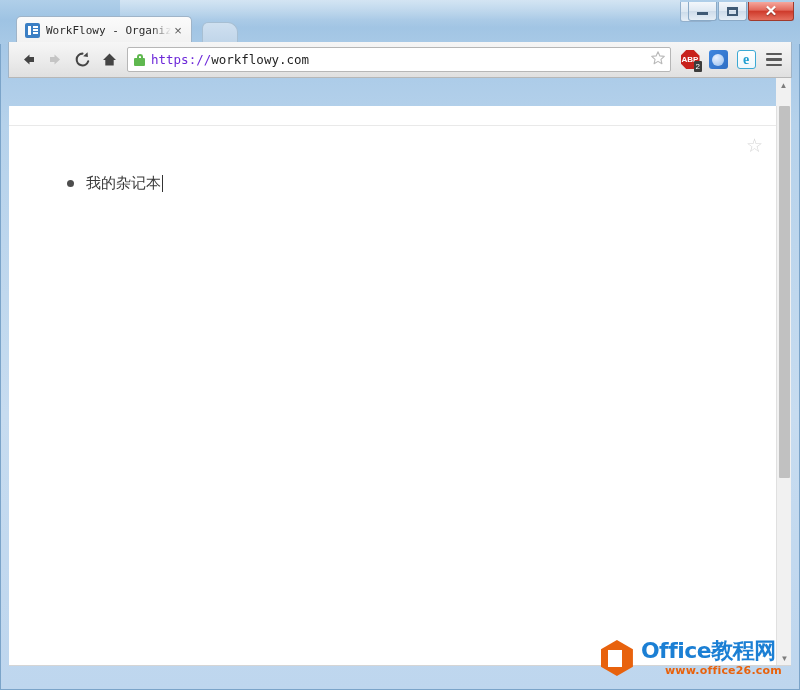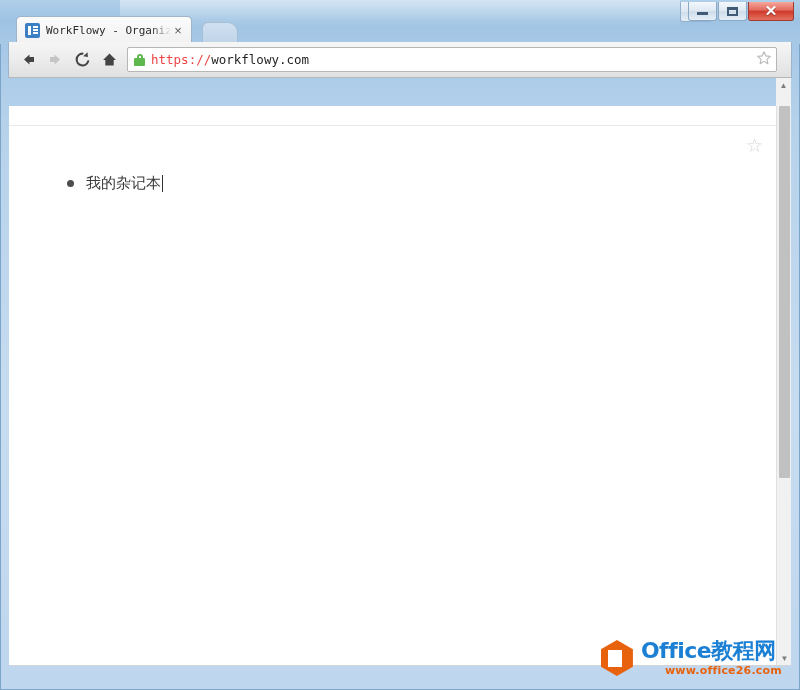--- a/index.html
+++ b/index.html
@@ -212,21 +212,21 @@
     border-bottom: none;
     border-radius: 4px 4px 0 0;
   }
   .url-text {
     font-family: "DejaVu Sans Mono", monospace;
     font-size: 12.5px;
     color: #1f1f1f;
     white-space: nowrap;
     overflow: hidden;
   }
-  .url-scheme { color: #ef4444; }
+  .url-scheme { color: #6d28d9; }
   .omni-star {
     flex: 0 0 auto;
     margin-left: auto;
     padding-left: 6px;
   }
 
   .ext-icons {
     display: flex; align-items: center; gap: 6px;
     flex: 0 0 auto;
   }
@@ -564,20 +564,39 @@
         <span class="lock-body"></span>
       </span>
       <span class="url-text"><span class="url-scheme">https://</span><span>workflowy.com</span></span>
       <span class="omni-star">
         <svg width="16" height="16" viewBox="0 0 16 16">
           <path d="M8 1.8 L9.85 5.9 L14.3 6.35 L10.95 9.3 L11.9 13.7 L8 11.4 L4.1 13.7 L5.05 9.3 L1.7 6.35 L6.15 5.9 Z" fill="none" stroke="#b9b9b9" stroke-width="1.1" stroke-linejoin="round"></path>
         </svg>
       </span>
     </div>
 
+    <div class="ext-icons">
+      <div class="ext-icon">
+        <span class="abp">ABP</span>
+        <span class="abp-badge">2</span>
+      </div>
+      <div class="ext-icon">
+        <span class="blue-circle-icon"></span>
+      </div>
+      <div class="ext-icon">
+        <span class="e-icon">e</span>
+      </div>
+      <div class="ext-icon">
+        <span class="hamburger">
+          <span></span>
+            <span></span>
+            <span></span>
+        </span>
+      </div>
+    </div>
   </div>
 
   <div class="wf-scroll-top">▲</div>
 
   <div class="page">
     <div class="page-top-rule"></div>
     <span class="page-star">☆</span>
 
     <div class="outline">
       <div class="outline-row">

